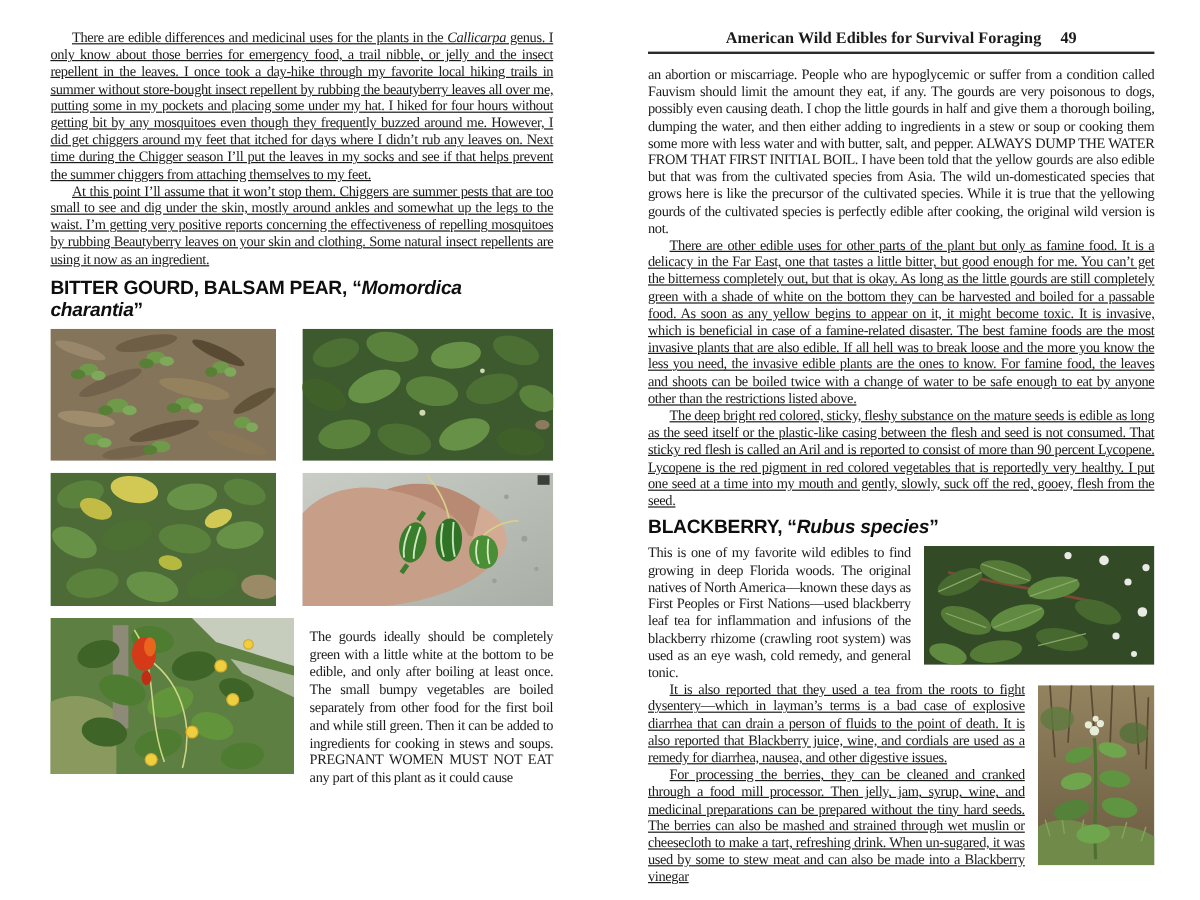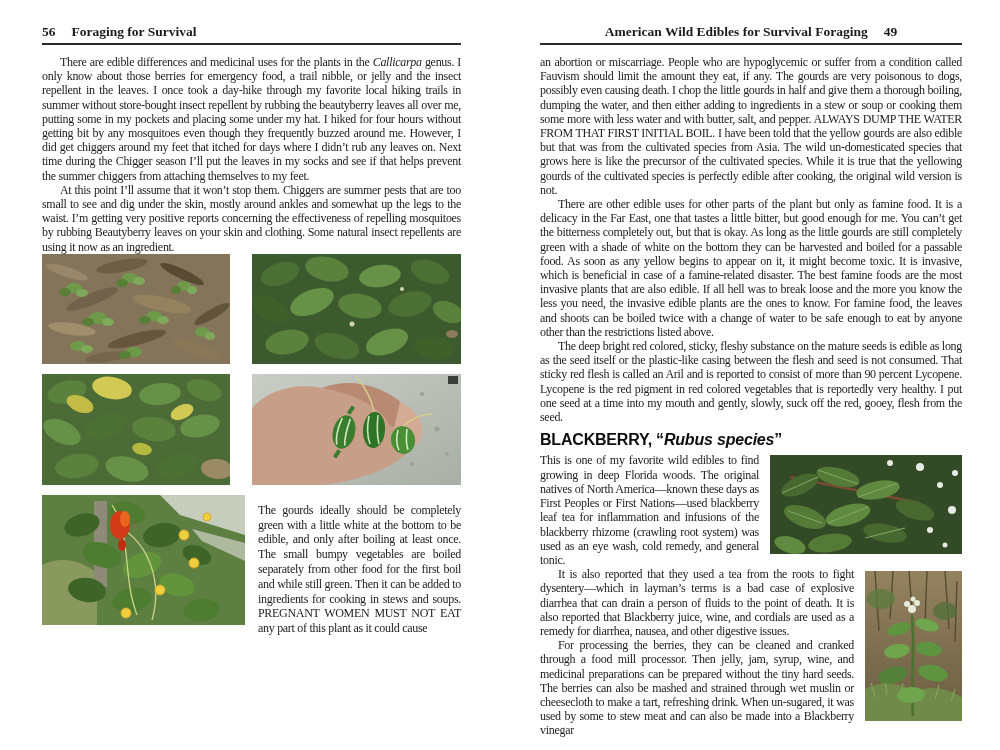--- a/index.html
+++ b/index.html
@@ -8,50 +8,47 @@
   #pageR{left:540px;width:422px;}
 
   .rh{display:flex;gap:16px;align-items:baseline;
       font-family:"Liberation Serif",serif;font-weight:bold;font-size:13.5px;color:#1b1b1b;
       border-bottom:2px solid #2b2b2b;padding-bottom:3px;margin-bottom:10px;}
   .rh.right{justify-content:center;}
 
   .bt{font-family:"Liberation Serif",serif;font-size:12px;line-height:14.2px;
       letter-spacing:-0.3px;text-align:justify;color:#1c1c1c;}
   .bt p{margin:0;}
-  .bt p.ind{text-indent:18px;}
+  .bt p.ind{text-indent:18px;text-decoration:underline;}
   .bt i{font-style:italic;}
 
   .sec{font-family:"Liberation Sans",sans-serif;font-weight:700;font-size:16px;
        letter-spacing:-0.2px;color:#0e0e0e;margin:9px 0 6px 0;}
   .sec i{font-style:italic;}
 
   .prow{display:flex;gap:22px;margin-bottom:10px;}
   .prow.last{gap:13px;margin-bottom:0;}
   .ph{display:block;flex:none;}
   .note{font-family:"Liberation Serif",serif;font-size:12px;line-height:14.8px;
         letter-spacing:-0.3px;text-align:justify;color:#1c1c1c;width:203px;padding-top:8px;}
 
   .fr1{float:right;margin:2px 0 8px 11px;}
   .fr2{float:right;clear:right;margin:9px 0 0 11px;}
 </style>
 </head>
 <body>
 
 <div class="page" id="pageL">
-  <div class="rh">
-    <span>56</span>
-    <span>Foraging for Survival</span>
-  </div>
 
   <div class="bt">
     <p class="ind"><span>There are edible differences and medicinal uses for the plants in the </span><i>Callicarpa</i><span> genus. I only know about those berries for emergency food, a trail nibble, or jelly and the insect repellent in the leaves. I once took a day-hike through my favorite local hiking trails in summer without store-bought insect repellent by rubbing the beautyberry leaves all over me, putting some in my pockets and placing some under my hat. I hiked for four hours without getting bit by any mosquitoes even though they frequently buzzed around me. However, I did get chiggers around my feet that itched for days where I didn’t rub any leaves on. Next time during the Chigger season I’ll put the leaves in my socks and see if that helps prevent the summer chiggers from attaching themselves to my feet.</span></p>
     <p class="ind"><span>At this point I’ll assume that it won’t stop them. Chiggers are summer pests that are too small to see and dig under the skin, mostly around ankles and somewhat up the legs to the waist. I’m getting very positive reports concerning the effectiveness of repelling mosquitoes by rubbing Beautyberry leaves on your skin and clothing. Some natural insect repellents are using it now as an ingredient.</span></p>
   </div>
 
+  <h2 class="sec"><span>BITTER GOURD, BALSAM PEAR, “</span><i>Momordica charantia</i><span>”</span></h2>
 
   <div class="prow">
 
     <svg class="ph" width="188" height="110" viewBox="0 0 188 110" preserveAspectRatio="none" role="img" aria-label="bitter gourd seedlings growing in brown leaf litter">
       <rect width="188" height="110" fill="#84745a"></rect>
       <g opacity="0.9">
         <ellipse cx="25" cy="18" rx="22" ry="5" fill="#9c8a6d" transform="rotate(18 25 18)"></ellipse>
         <ellipse cx="80" cy="12" rx="26" ry="6" fill="#6d5c44" transform="rotate(-10 80 12)"></ellipse>
         <ellipse cx="140" cy="20" rx="24" ry="5" fill="#55472f" transform="rotate(25 140 20)"></ellipse>
         <ellipse cx="50" cy="45" rx="28" ry="6" fill="#71604a" transform="rotate(-22 50 45)"></ellipse>

